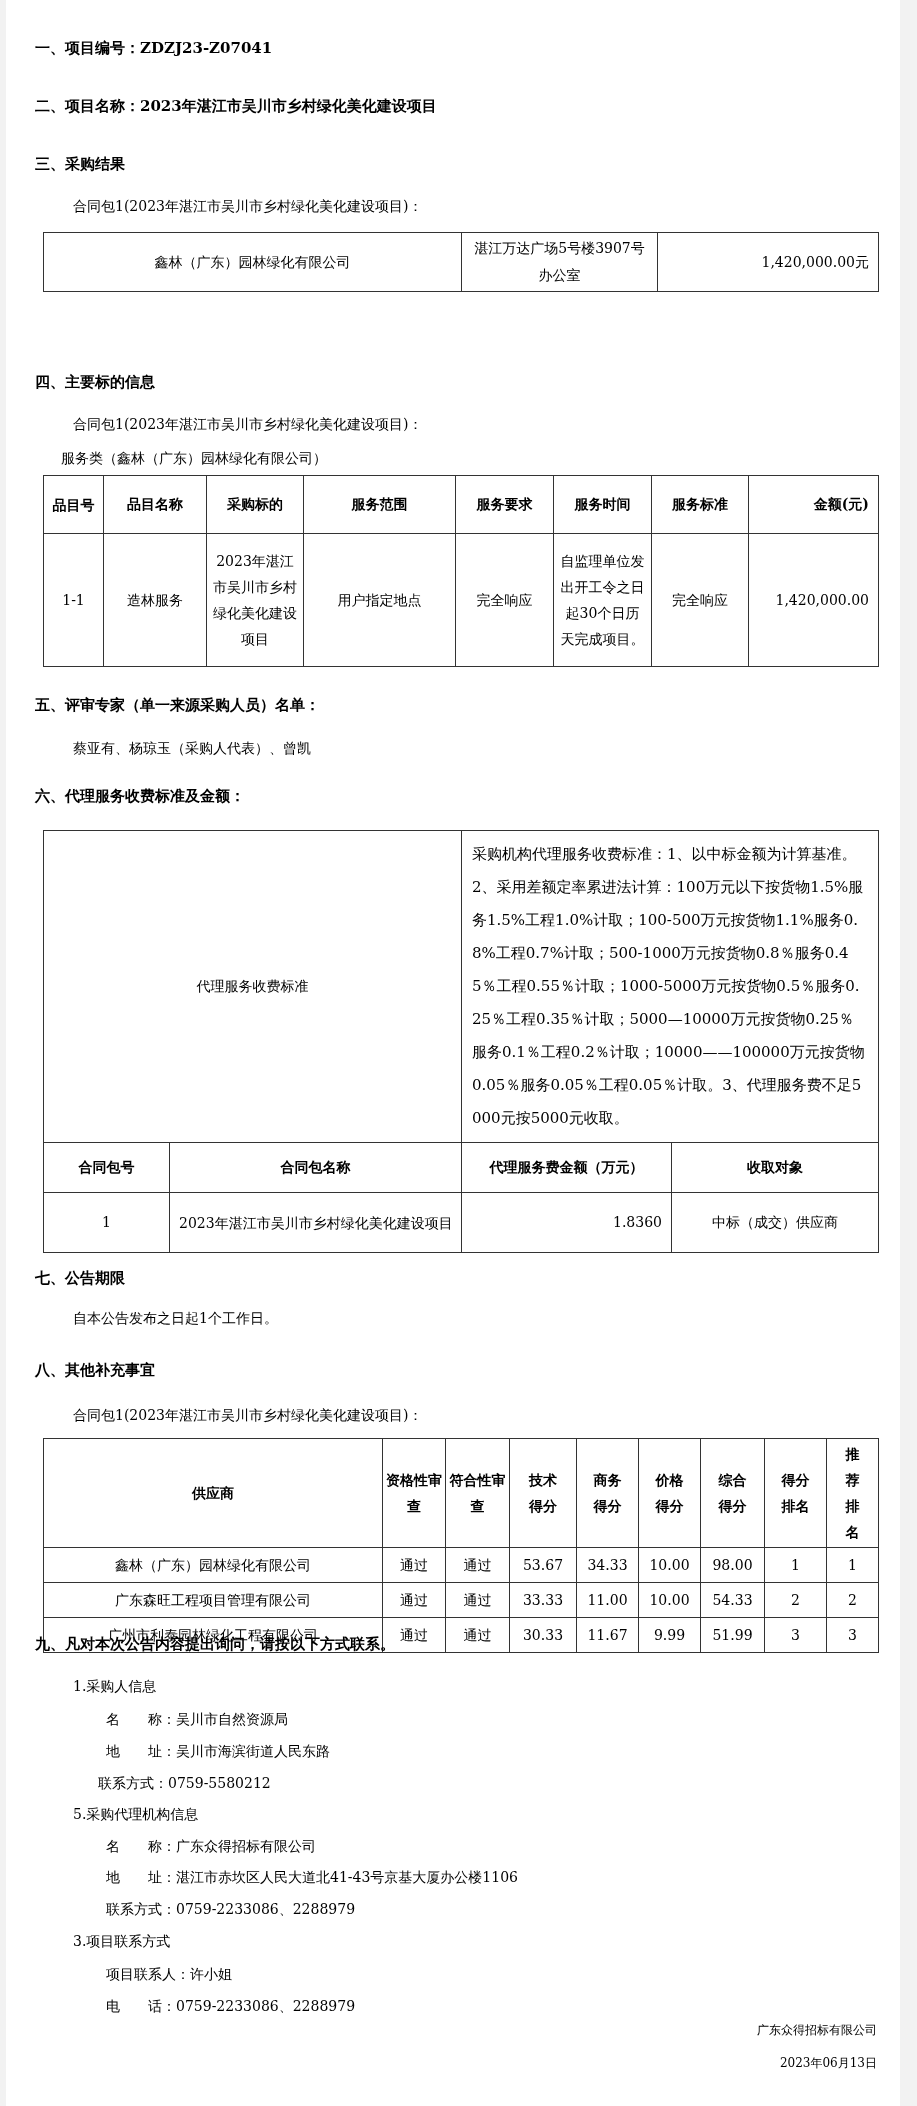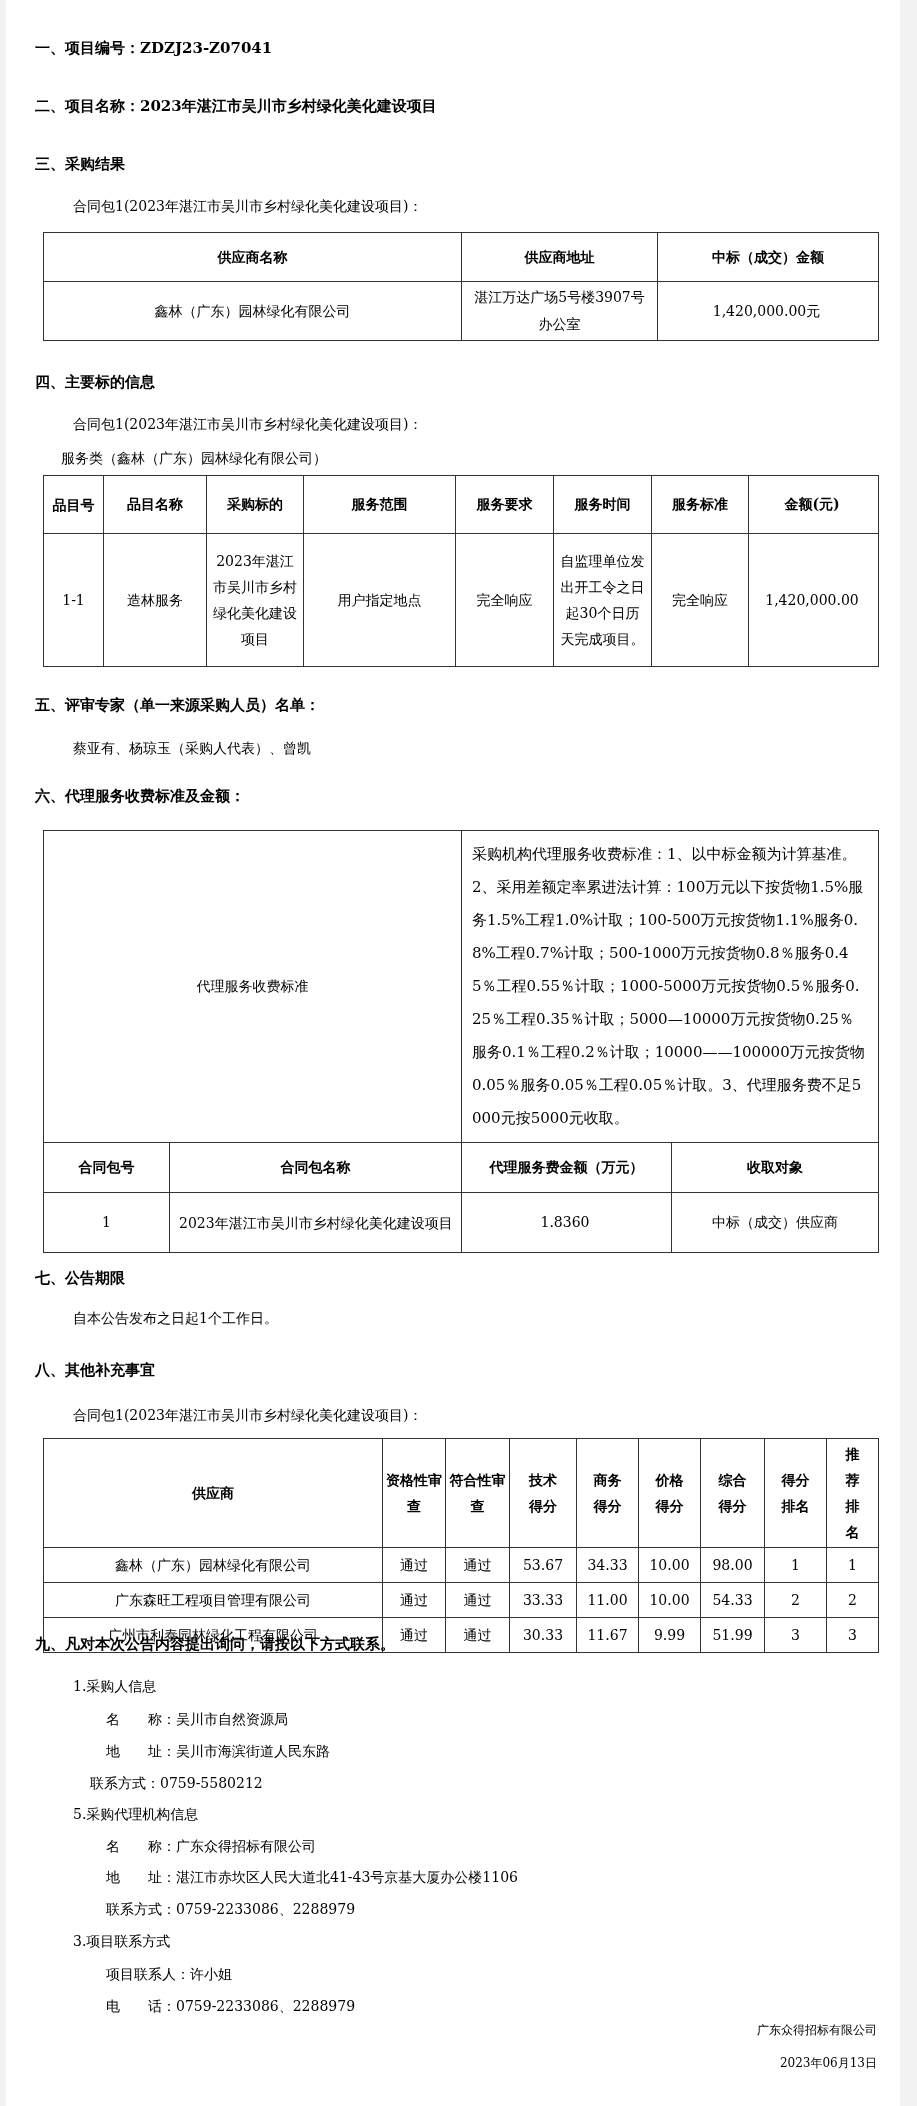--- a/index.html
+++ b/index.html
@@ -18,21 +18,21 @@
   .p { font-size: 14px; line-height: 17px; white-space: nowrap; }
 
   table { border-collapse: collapse; table-layout: fixed; position: absolute; left: 43px; width: 835px; background: #fff; }
   th, td {
     border: 1px solid #333; font-size: 14px; padding: 2px 6px;
     text-align: center; vertical-align: middle; line-height: 27px;
     word-break: break-all; overflow: hidden;
   }
   th { font-weight: bold; }
 
-  .amt      { padding-right: 9px; }
+  .amt      { text-align: right; padding-right: 9px; }
   .cell-left{ text-align: left; padding-left: 9px; line-height: 30px; }
   .fee-text { text-align: left; vertical-align: top; padding: 7px 12px 7px 10px; line-height: 33px; font-size: 15px; }
   .score-th { line-height: 26px; }
 
   .footer-line { position: absolute; left: 43px; width: 835px; text-align: right; padding-right: 1px; font-size: 12px; line-height: 17px; }
 </style>
 </head>
 <body>
 
 <div class="strip strip-left"></div>
@@ -43,25 +43,20 @@
 <div class="abs h" style="left:35px; top:156px">三、采购结果</div>
 <div class="abs p" style="left:73px; top:198px">合同包1(2023年湛江市吴川市乡村绿化美化建设项目)：</div>
 
 <table style="top:232px">
   <colgroup>
       <col style="width:418px">
       <col style="width:196px">
       <col style="width:221px">
     </colgroup>
   <tbody>
-      <tr style="height:49px">
-    <th>供应商名称</th>
-    <th>供应商地址</th>
-    <th>中标（成交）金额</th>
-  </tr>
   <tr style="height:59px">
     <td>鑫林（广东）园林绿化有限公司</td>
     <td>湛江万达广场5号楼3907号办公室</td>
     <td class="amt">1,420,000.00元</td>
   </tr>
 </tbody>
   </table>
 
 <div class="abs h" style="left:35px; top:374px">四、主要标的信息</div>
 <div class="abs p" style="left:73px; top:416px">合同包1(2023年湛江市吴川市乡村绿化美化建设项目)：</div>
@@ -198,21 +193,21 @@
     <td>3</td>
   </tr>
 </tbody>
   </table>
 
 <div class="abs h" style="left:35px; top:1636px">九、凡对本次公告内容提出询问，请按以下方式联系。</div>
 
 <div class="abs p" style="left:73px;  top:1678px">1.采购人信息</div>
 <div class="abs p" style="left:106px; top:1711px">名　　称：吴川市自然资源局</div>
 <div class="abs p" style="left:106px; top:1743px">地　　址：吴川市海滨街道人民东路</div>
-<div class="abs p" style="left:90px; top:1775px">联系方式：0759-5580212</div>
+<div class="abs p" style="left:98px; top:1775px">联系方式：0759-5580212</div>
 
 <div class="abs p" style="left:73px;  top:1806px">5.采购代理机构信息</div>
 <div class="abs p" style="left:106px; top:1838px">名　　称：广东众得招标有限公司</div>
 <div class="abs p" style="left:106px; top:1869px">地　　址：湛江市赤坎区人民大道北41-43号京基大厦办公楼1106</div>
 <div class="abs p" style="left:106px; top:1901px">联系方式：0759-2233086、2288979</div>
 
 <div class="abs p" style="left:73px;  top:1933px">3.项目联系方式</div>
 <div class="abs p" style="left:106px; top:1966px">项目联系人：许小姐</div>
 <div class="abs p" style="left:106px; top:1998px">电　　话：0759-2233086、2288979</div>
 

